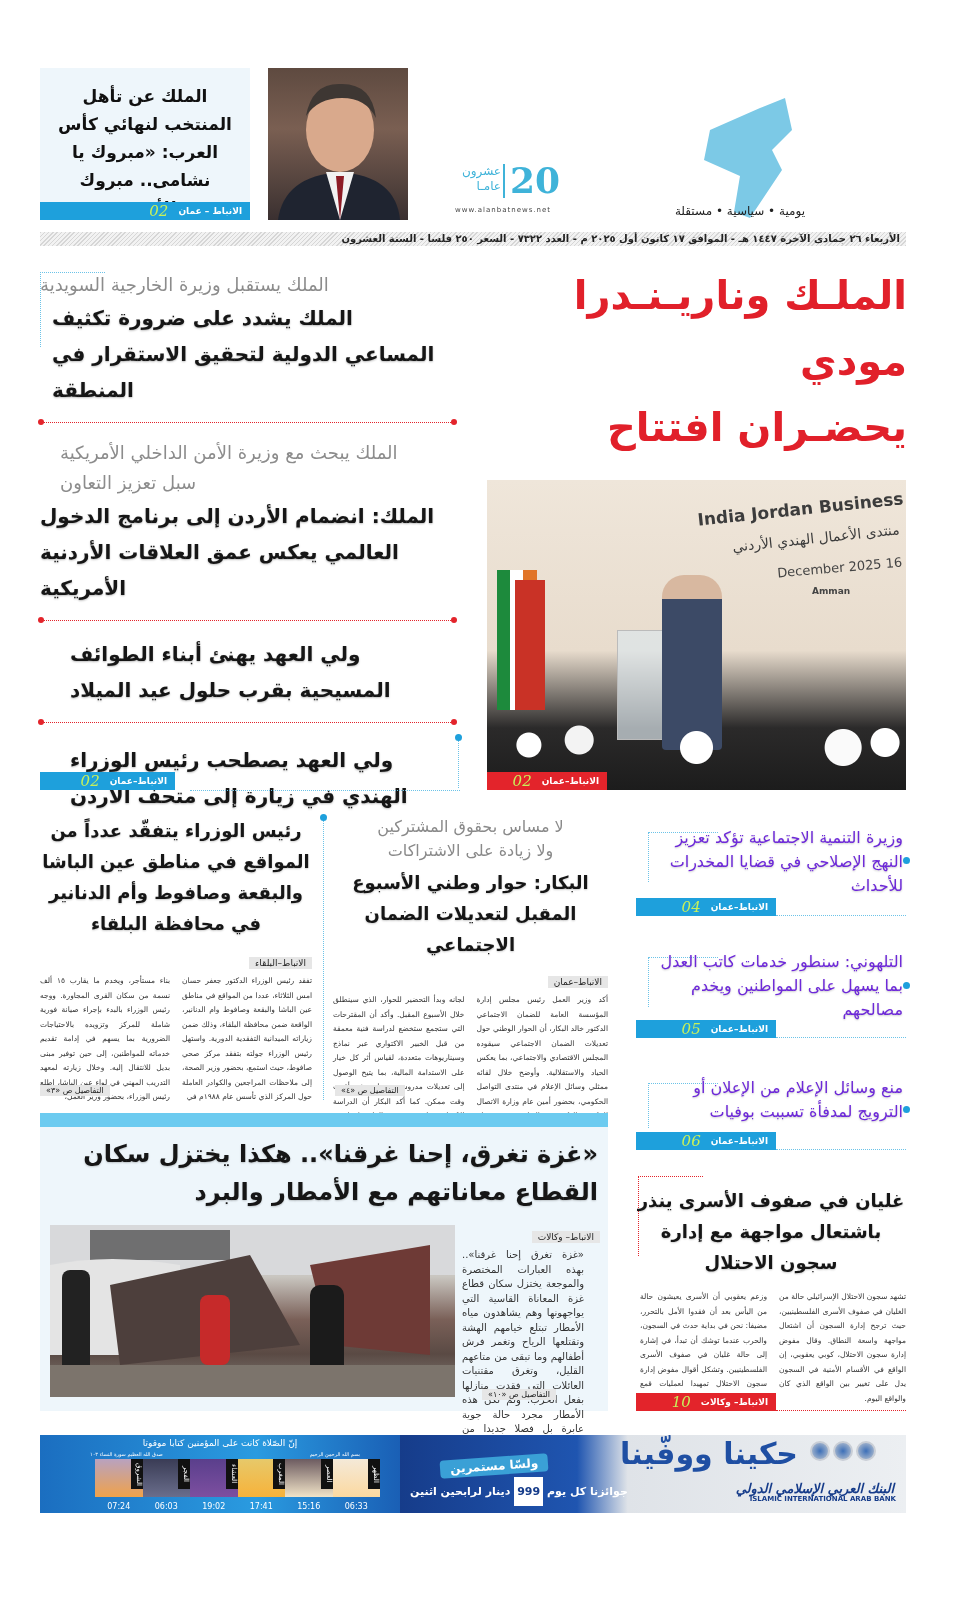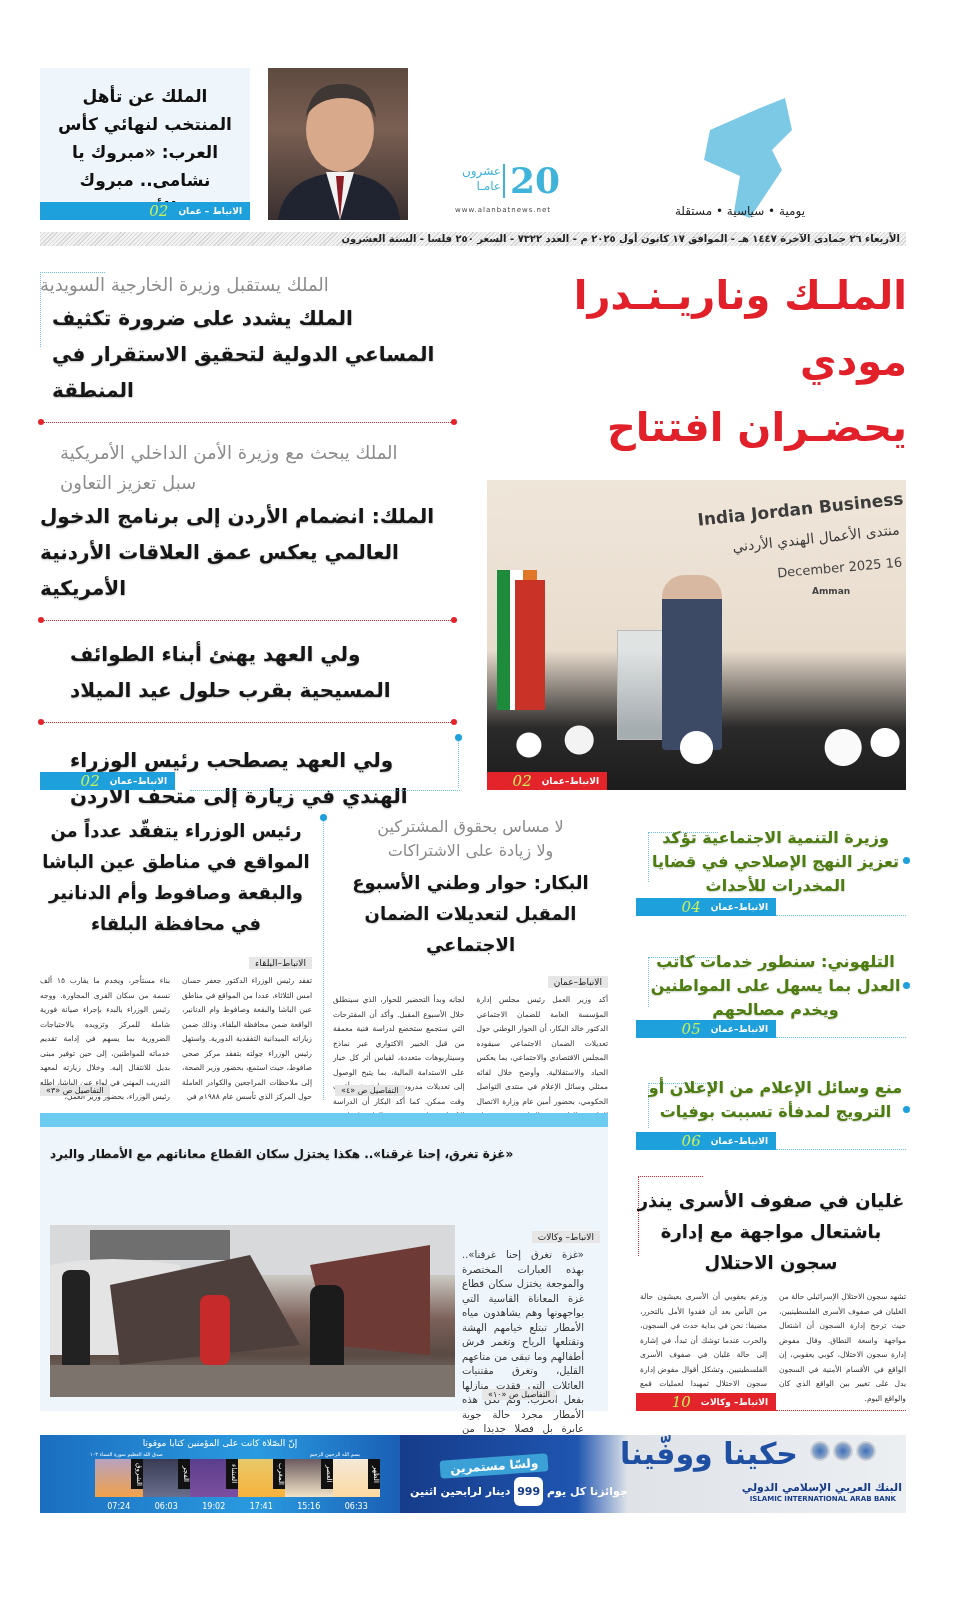--- a/index.html
+++ b/index.html
@@ -56,49 +56,49 @@
   
   .article-head { text-align: center; font-weight: bold; font-size: 18px; line-height: 31px; color: #161616; text-shadow: 0 1px 2px rgba(0,0,0,0.2); }
   .article-kicker { text-align: center; font-size: 16px; line-height: 24px; color: #8a8a8a; }
   .byline { display: inline-block; background: #e6e6e6; padding: 1px 6px; font-size: 9px; color: #222; }
   .body-cols { display: flex; gap: 12px; font-size: 7.5px; line-height: 14.5px; color: #333; text-align: justify; }
   .body-cols > div { flex: 1; }
   .details { display: inline-block; background: #e6e6e6; padding: 1px 6px; font-size: 8px; color: #222; }
   .vline { position: absolute; width: 0; border-left: 1px dotted #6cc3e8; }
   .vdot { position: absolute; width: 7px; height: 7px; background: #1ea0dc; border-radius: 50%; }
 
-  .right-brief { text-align: center; font-weight: bold; font-size: 16px; line-height: 24px; color: #4d7c0f; text-shadow: 0 1px 2px rgba(0,0,0,0.2); }
+  .right-brief { text-align: right; font-weight: normal; font-size: 16px; line-height: 24px; color: #6d28d9; text-shadow: 0 1px 2px rgba(0,0,0,0.2); }
   .dot-line { position: absolute; height: 0; border-top: 1px dotted #6cc3e8; }
 
   
   .gaza-box { left: 40px; top: 1113px; width: 568px; height: 298px; background: #eef6fb; }
   .gaza-topbar { position: absolute; left: 0; top: 0; width: 100%; height: 14px; background: #6ccbf0; border-radius: 0 0 0 0; }
-  .gaza-head { position: absolute; left: 10px; right: 10px; top: 22px; text-align: left; font-weight: bold; font-size: 12px; line-height: 38px; color: #161616; text-shadow: 0 1px 2px rgba(0,0,0,0.2); }
+  .gaza-head { position: absolute; left: 10px; right: 10px; top: 22px; text-align: right; font-weight: bold; font-size: 24px; line-height: 38px; color: #161616; text-shadow: 0 1px 2px rgba(0,0,0,0.2); }
   .gaza-photo { position: absolute; left: 10px; top: 112px; width: 405px; height: 172px; background: linear-gradient(180deg,#d9dbdd 0%,#c9c6c0 30%,#7a6058 55%,#5a4a44 75%,#8a8580 100%); overflow: hidden; }
   .gaza-text { position: absolute; left: 422px; right: 24px; top: 112px; font-size: 10px; line-height: 14.5px; color: #333; text-align: justify; }
 
   
   .pris-head { left: 635px; top: 1185px; width: 272px; text-align: center; font-weight: bold; font-size: 18px; line-height: 31px; color: #161616; text-shadow: 0 1px 2px rgba(0,0,0,0.2); }
 
   
   .ad-prayer { left: 40px; top: 1435px; width: 360px; height: 78px; background: linear-gradient(90deg,#1b6ec0,#2a9be0 60%,#1a5fb5); overflow: hidden; }
   .ad-prayer-verse { position: absolute; top: 3px; left: 0; width: 100%; text-align: center; color: #fff; font-size: 9px; }
   .ad-prayer-small-r { position: absolute; top: 16px; right: 40px; color: #fff; font-size: 5px; }
   .ad-prayer-small-l { position: absolute; top: 16px; left: 50px; color: #fff; font-size: 5px; }
   .prayer-strip { position: absolute; left: 55px; right: 20px; top: 24px; height: 38px; display: flex; flex-direction: row; }
   .prayer-cell { flex: 1; position: relative; }
   .prayer-name { position: absolute; right: 0; top: 0; width: 12px; height: 30px; background: #111; color: #fff; font-size: 7px; writing-mode: vertical-rl; text-align: center; }
   .prayer-time { position: absolute; bottom: -14px; left: 0; right: 0; text-align: center; color: #fff; font-size: 8px; }
 
   .ad-bank { left: 400px; top: 1435px; width: 506px; height: 78px; background: linear-gradient(90deg,#163c8a 0%,#1f55b0 35%,#dfe3e8 45%,#eceff2 100%); overflow: hidden; }
   .ad-bank-slogan { position: absolute; left: 40px; top: 22px; background: #3aa0d6; color: #fff; font-size: 12px; padding: 2px 10px; border-radius: 4px; transform: rotate(-4deg); font-weight: bold; }
   .ad-bank-prize { position: absolute; left: 10px; top: 50px; color: #fff; font-size: 11px; font-weight: bold; }
-  .ad-bank-amount { background: #fff; color: #163c8a; padding: 8px 3px; border-radius: 6px; }
+  .ad-bank-amount { background: #fff; color: #163c8a; padding: 8px 3px; border-radius: 0; }
   .ad-bank-big { position: absolute; left: 220px; top: 2px; color: #1f4fa3; font-size: 30px; font-weight: 700; line-height: 34px; text-align: center; }
-  .ad-bank-name-ar { position: absolute; right: 4px; top: 46px; color: #163c8a; font-size: 11px; font-weight: bold; }
+  .ad-bank-name-ar { position: absolute; right: 12px; top: 46px; color: #163c8a; font-size: 13px; font-weight: bold; font-style: italic; }
   .ad-bank-name-en { position: absolute; right: 10px; top: 60px; color: #163c8a; font-size: 7px; font-weight: bold; direction: ltr; }
   .ad-bank-logos { position: absolute; right: 30px; top: 6px; display: flex; gap: 3px; direction: ltr; }
   .ad-bank-logos span { width: 20px; height: 20px; border-radius: 50%; background: radial-gradient(circle,#3c6fb8,#bfc7d2); border: 2px solid #c9ced6; }
 </style>
 </head>
 <body>
 
 <div class="abs logo-wrap">
   <svg class="logo-map" viewBox="0 0 110 130">
     <polygon points="20,40 70,18 95,8 102,40 82,60 92,80 60,128 44,122 50,86 14,70" fill="#7cc9e6"></polygon>

